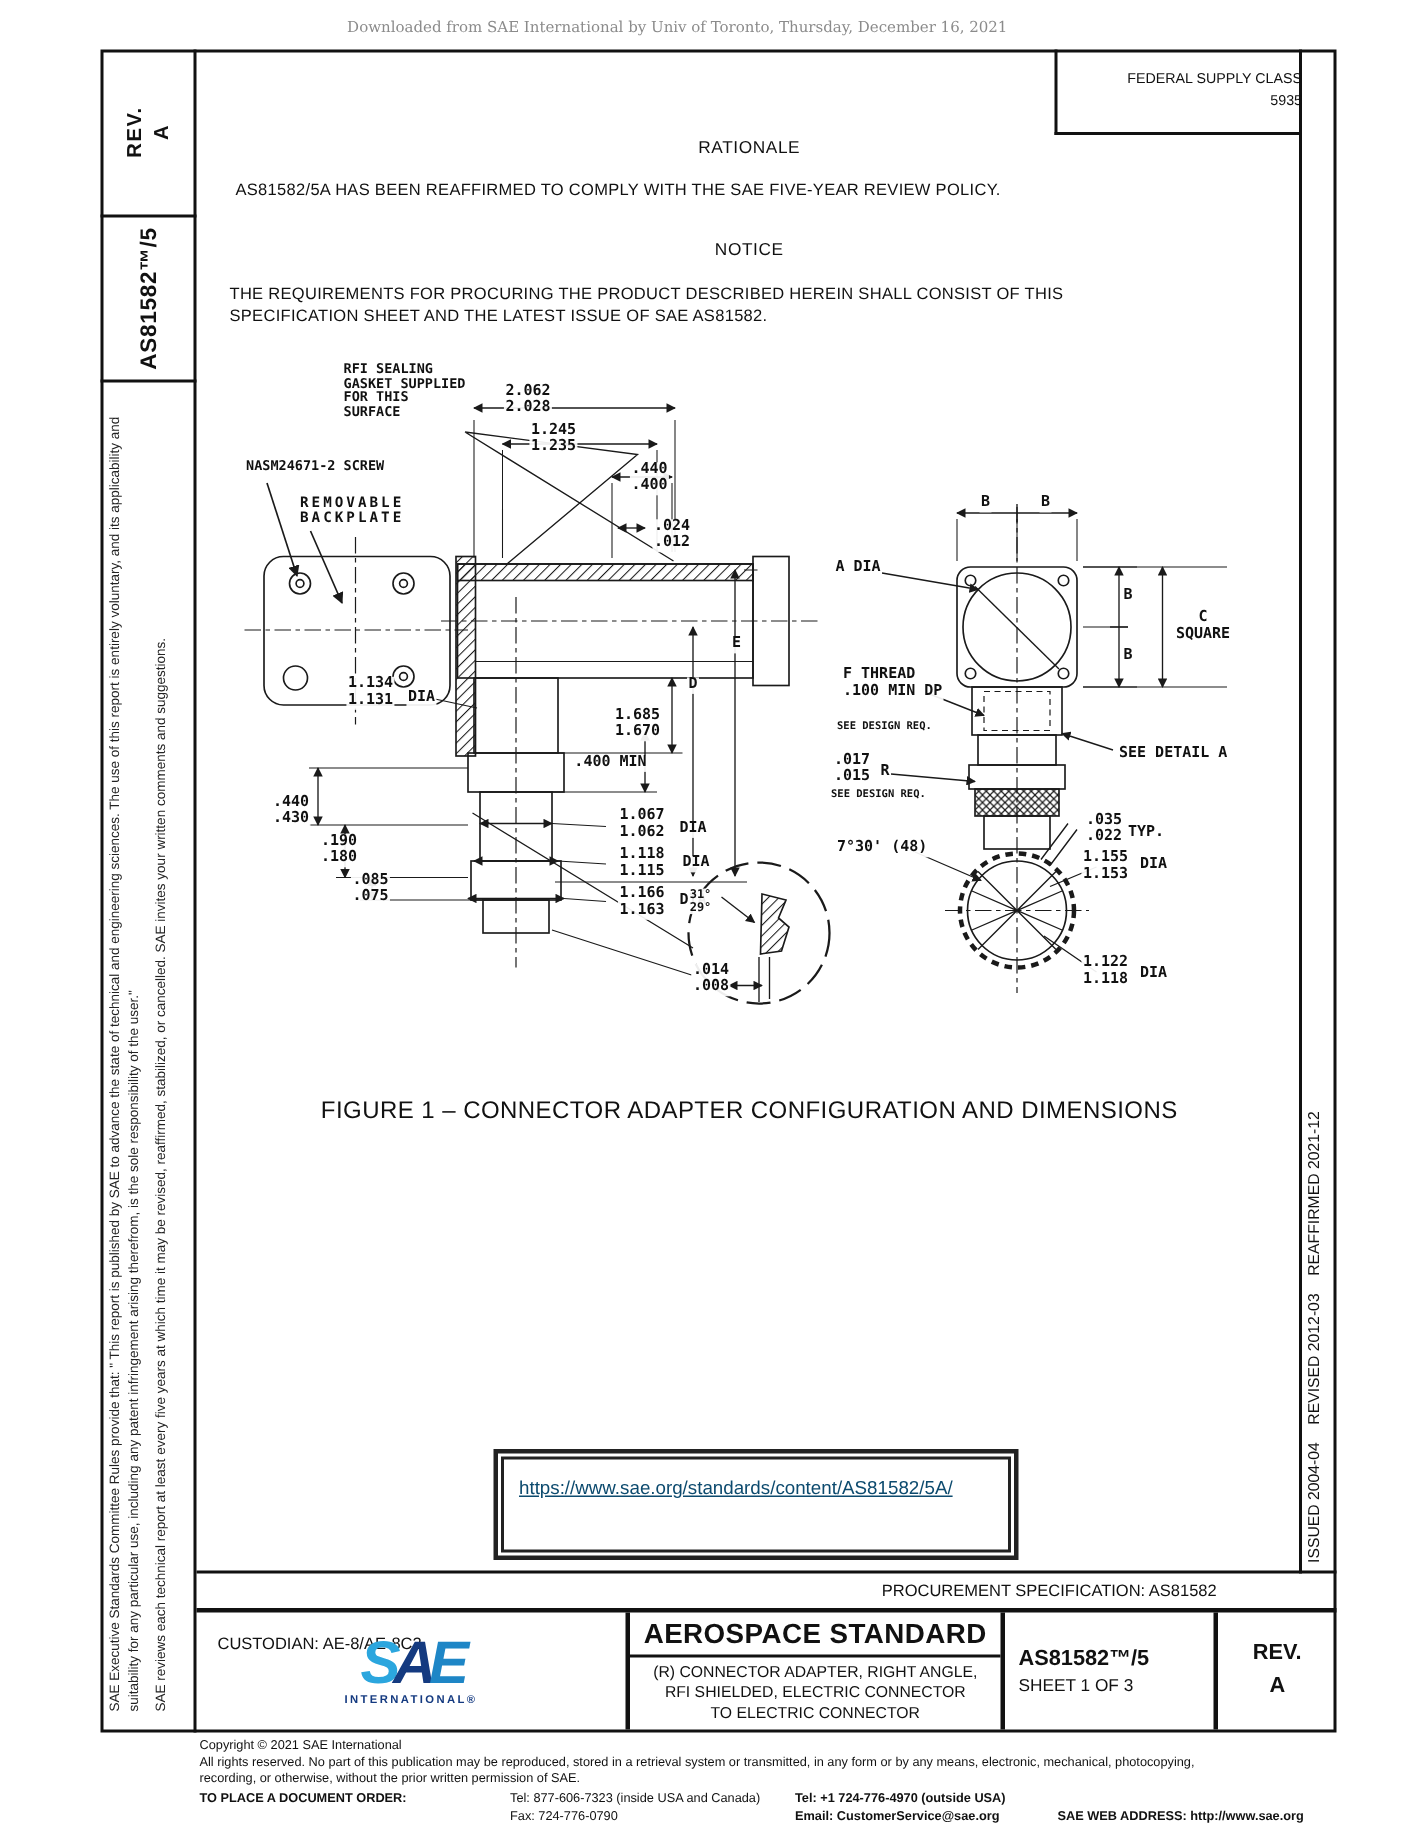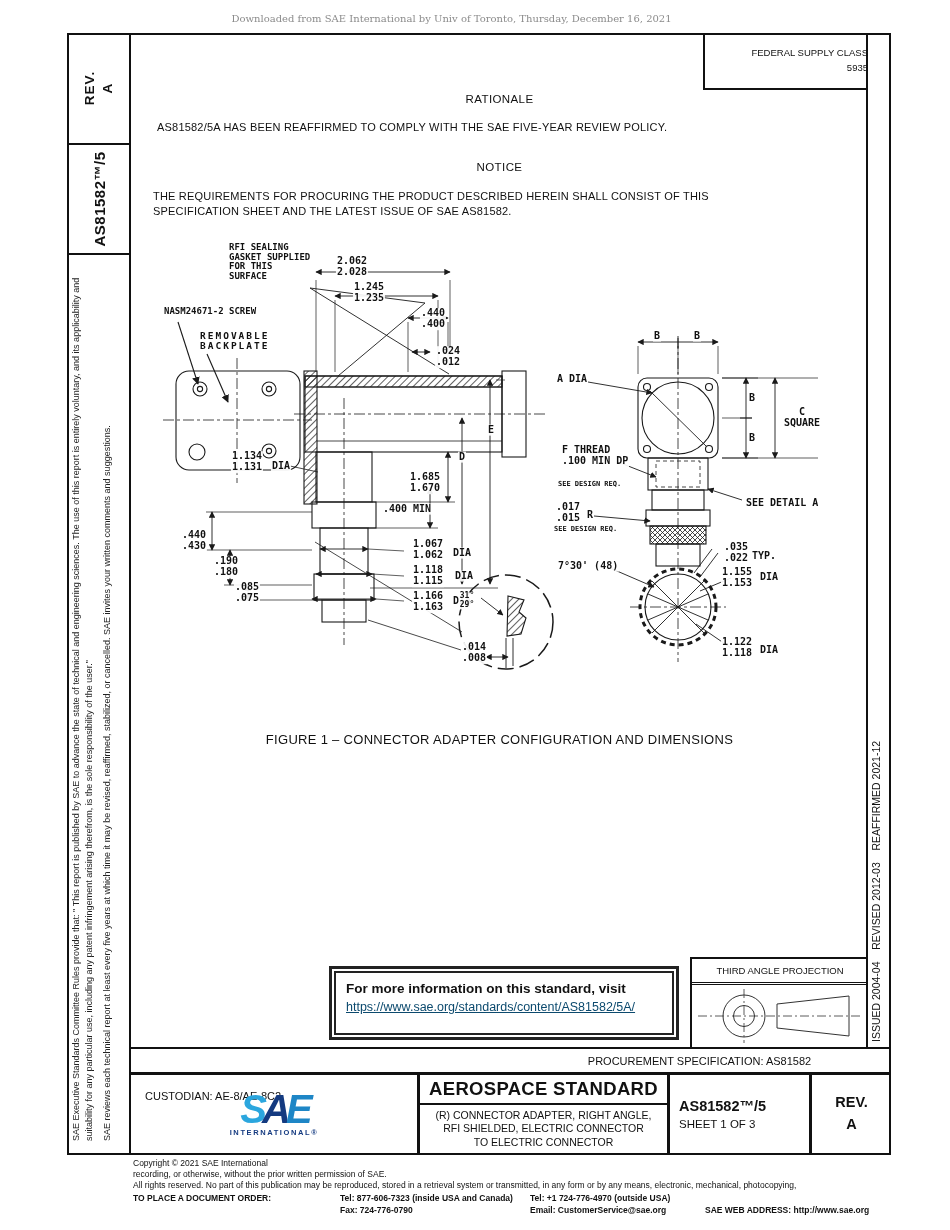--- a/index.html
+++ b/index.html
@@ -45,21 +45,21 @@
   
   .drawing-wrap { position:absolute; left:0; top:0; width:950px; height:1230px; pointer-events:none; }
   svg.draw { position:absolute; left:150px; top:243px; }
   .dlabel { position:absolute; transform:translate(-50%,-50%);
     font-family:"DejaVu Sans Mono", monospace; font-weight:bold; font-size:10px;
     line-height:1.08; white-space:pre-line; text-align:center; color:#111;
     background:rgba(255,255,255,0.92); padding:0 1px; }
   .dlabel.left { transform:translate(0,-50%); text-align:left; }
 
   .fig-caption { position:absolute; left:131px; top:732px; width:737px;
-    text-align:center; font-size:13px; letter-spacing:0.3px; }
+    text-align:center; font-size:16px; letter-spacing:0.3px; }
 
   
   .info-box { position:absolute; left:329px; top:966px; width:350px; height:74px;
     border:3px solid #222; padding:2px; }
   .info-box-inner { width:100%; height:100%; border:2px solid #222;
     padding:8px 10px 0 10px; }
   .info-line1 { font-size:13.5px; font-weight:bold; }
   .info-link { font-size:12.5px; color:#0c4a6e; text-decoration:underline; display:inline-block; margin-top:4px; cursor:pointer; }
 
   
@@ -93,21 +93,21 @@
   .tb-num-doc { font-size:14.5px; font-weight:bold; }
   .tb-num-sheet { font-size:11.5px; margin-top:4px; }
   .tb-rev { flex:1; display:flex; flex-direction:column; align-items:center;
     justify-content:center; font-size:14.5px; font-weight:bold; line-height:1.5; }
 
   
   .copyright { position:absolute; left:133px; top:1158px; width:810px; font-size:8.5px;
     line-height:1.32; color:#111; }
   .cr-row { display:flex; margin-top:1px; }
   .cr-col-label { width:207px; font-weight:bold; }
-  .cr-col-a { width:190px; font-weight:bold; }
+  .cr-col-a { width:190px; font-weight:normal; }
   .cr-col-b { width:175px; font-weight:bold; }
   .cr-col-c { font-weight:bold; }
 </style>
 </head>
 <body>
 
 <div class="page">
 
   <div class="top-note">Downloaded from SAE International by Univ of Toronto, Thursday, December 16, 2021</div>
 
@@ -327,37 +327,24 @@
 1.118</div>
       <div class="dlabel" style="left: 769px; top: 650px;">DIA</div>
       <div class="dlabel" style="left: 491px; top: 430px;">E</div>
       <div class="dlabel" style="left: 462px; top: 457px;">D</div>
     </div>
 
   <div class="fig-caption">FIGURE 1 – CONNECTOR ADAPTER CONFIGURATION AND DIMENSIONS</div>
 
   <div class="info-box">
     <div class="info-box-inner">
-      <div class="info-line1">For more information on this standard, visit</div>
       <a class="info-link">https://www.sae.org/standards/content/AS81582/5A/</a>
     </div>
   </div>
 
-  <div class="proj-box">
-    <div class="proj-title">THIRD ANGLE PROJECTION</div>
-    <svg width="176" height="61" viewBox="0 0 176 61">
-      <g stroke="#333" fill="none" stroke-width="1">
-        <circle cx="52" cy="31" r="21"></circle>
-        <circle cx="52" cy="31" r="10.5"></circle>
-        <path d="M6 31 H168" stroke-dasharray="9 3 2 3" stroke-width="0.8"></path>
-        <path d="M52 4 V58" stroke-dasharray="9 3 2 3" stroke-width="0.8"></path>
-        <path d="M85 19 L157 11 V51 L85 43 Z"></path>
-      </g>
-    </svg>
-  </div>
 
   <div class="custodian-row">
     <div class="cust-cell">CUSTODIAN: AE-8/AE-8C2</div>
     <div class="proc-cell">PROCUREMENT SPECIFICATION: AS81582</div>
   </div>
 
   <div class="title-block">
     <div class="tb-logo">
       <div class="sae-letters"><span class="sae-s">S</span><span class="sae-a">A</span><span class="sae-e">E</span></div>
       <div class="sae-sub">INTERNATIONAL®</div>
@@ -375,22 +362,22 @@
       <div class="tb-num-sheet">SHEET 1 OF 3</div>
     </div>
     <div class="tb-rev">
       <span>REV.</span>
       <span>A</span>
     </div>
   </div>
 
   <div class="copyright">
     <div>Copyright © 2021 SAE International</div>
+    <div>All rights reserved. No part of this publication may be reproduced, stored in a retrieval system or transmitted, in any form or by any means, electronic, mechanical, photocopying,</div>
     <div>recording, or otherwise, without the prior written permission of SAE.</div>
-    <div>All rights reserved. No part of this publication may be reproduced, stored in a retrieval system or transmitted, in any form or by any means, electronic, mechanical, photocopying,</div>
     <div class="cr-row">
       <div class="cr-col-label">TO PLACE A DOCUMENT ORDER:</div>
       <div class="cr-col-a">Tel: 877-606-7323 (inside USA and Canada)</div>
       <div class="cr-col-c">Tel: +1 724-776-4970 (outside USA)</div>
     </div>
     <div class="cr-row">
       <div class="cr-col-label"></div>
       <div class="cr-col-a">Fax: 724-776-0790</div>
       <div class="cr-col-b">Email: CustomerService@sae.org</div>
       <div class="cr-col-c">SAE WEB ADDRESS: http://www.sae.org</div>

